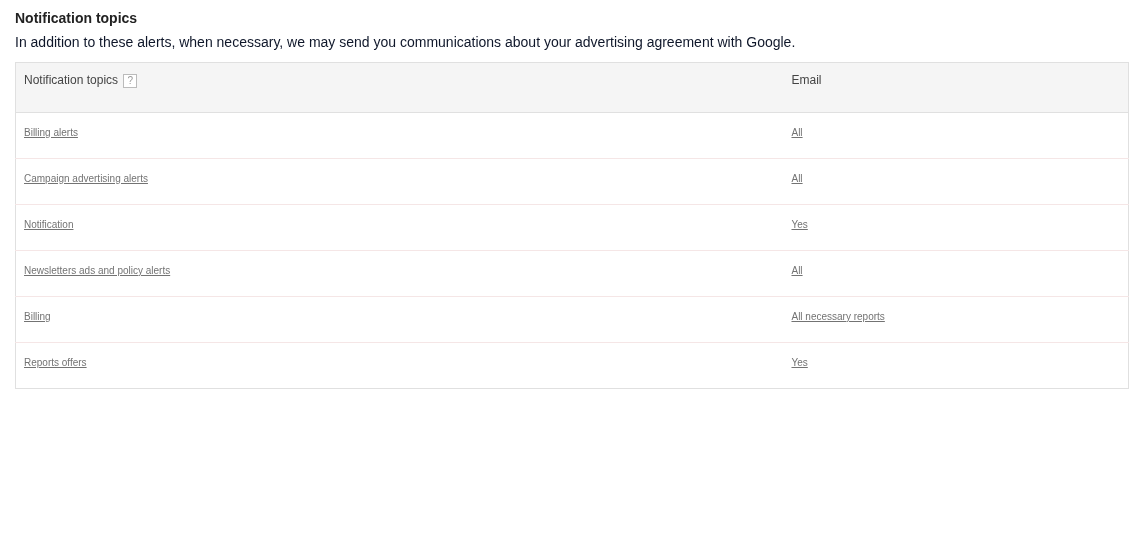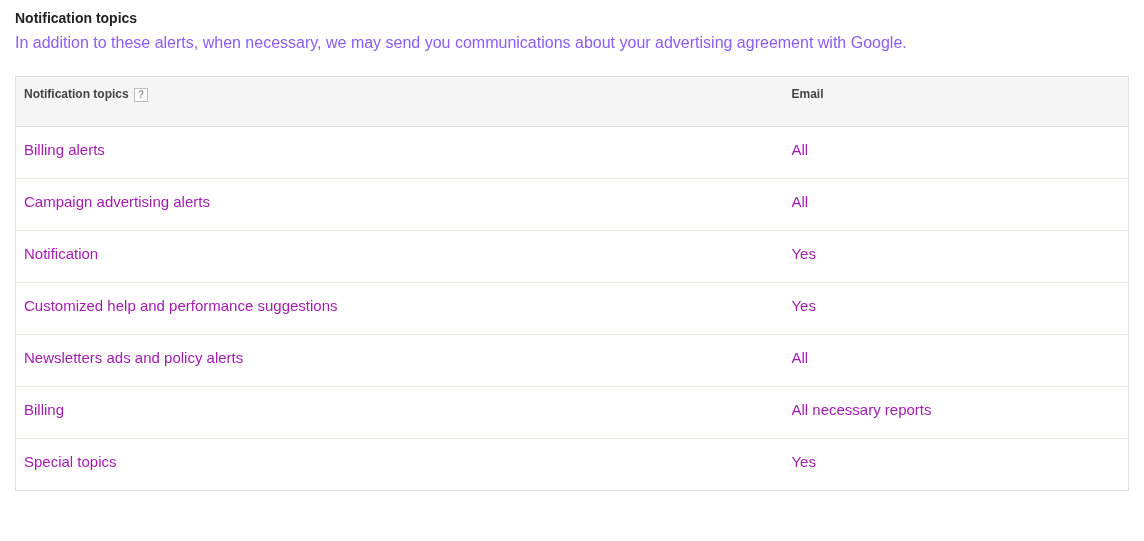--- a/index.html
+++ b/index.html
@@ -13,37 +13,37 @@
       padding: 10px 15px;
       width: 1144px;
     }
     .section-title {
       font-size: 14px;
       font-weight: bold;
       color: #222;
       margin-bottom: 8px;
     }
     .section-desc {
-      font-size: 16px;
-      color: #8b5cf6;
-      margin-bottom: 24px;
+      font-size: 14px;
+      color: #0f172a;
+      margin-bottom: 12px;
     }
     .table {
       width: 100%;
       border: 1px solid #e0e0e0;
       border-collapse: collapse;
     }
     .thead-row {
       background: #f5f5f5;
       border-bottom: 1px solid #e0e0e0;
     }
     .th {
       text-align: left;
       font-size: 12px;
-      font-weight: bold;
+      font-weight: normal;
       color: #444;
       padding: 10px 8px 24px 8px;
       vertical-align: top;
       margin-top: 37px;
     }
     .th-topics {
       width: 69%;
     }
     .th-email {
       width: 31%;
@@ -62,24 +62,25 @@
       cursor: pointer;
       background: #fff;
     }
     .tbody-row {
       border-top: 1px solid #f5e6e6;
     }
     .tbody-row:first-child {
       border-top: none;
     }
     .td {
-      font-size: 15px;
-      color: #a21caf;
+      font-size: 10px;
+      color: #737373;
       padding: 14px 8px 20px 8px;
       vertical-align: top;
+      text-decoration: underline;
     }
   </style>
 </head>
 <body>
 
 <div class="section-title">Notification topics</div>
 <div class="section-desc">In addition to these alerts, when necessary, we may send you communications about your advertising agreement with Google.</div>
 
 <table class="table">
   <thead>
@@ -100,29 +101,25 @@
     </tr>
     <tr class="tbody-row">
       <td class="td">Campaign advertising alerts</td>
       <td class="td">All</td>
     </tr>
     <tr class="tbody-row">
       <td class="td">Notification</td>
       <td class="td">Yes</td>
     </tr>
     <tr class="tbody-row">
-      <td class="td">Customized help and performance suggestions</td>
-      <td class="td">Yes</td>
-    </tr>
-    <tr class="tbody-row">
       <td class="td">Newsletters ads and policy alerts</td>
       <td class="td">All</td>
     </tr>
     <tr class="tbody-row">
       <td class="td">Billing</td>
       <td class="td">All necessary reports</td>
     </tr>
     <tr class="tbody-row">
-      <td class="td">Special topics</td>
+      <td class="td">Reports offers</td>
       <td class="td">Yes</td>
     </tr>
   </tbody>
 </table>
 
 </body></html>

